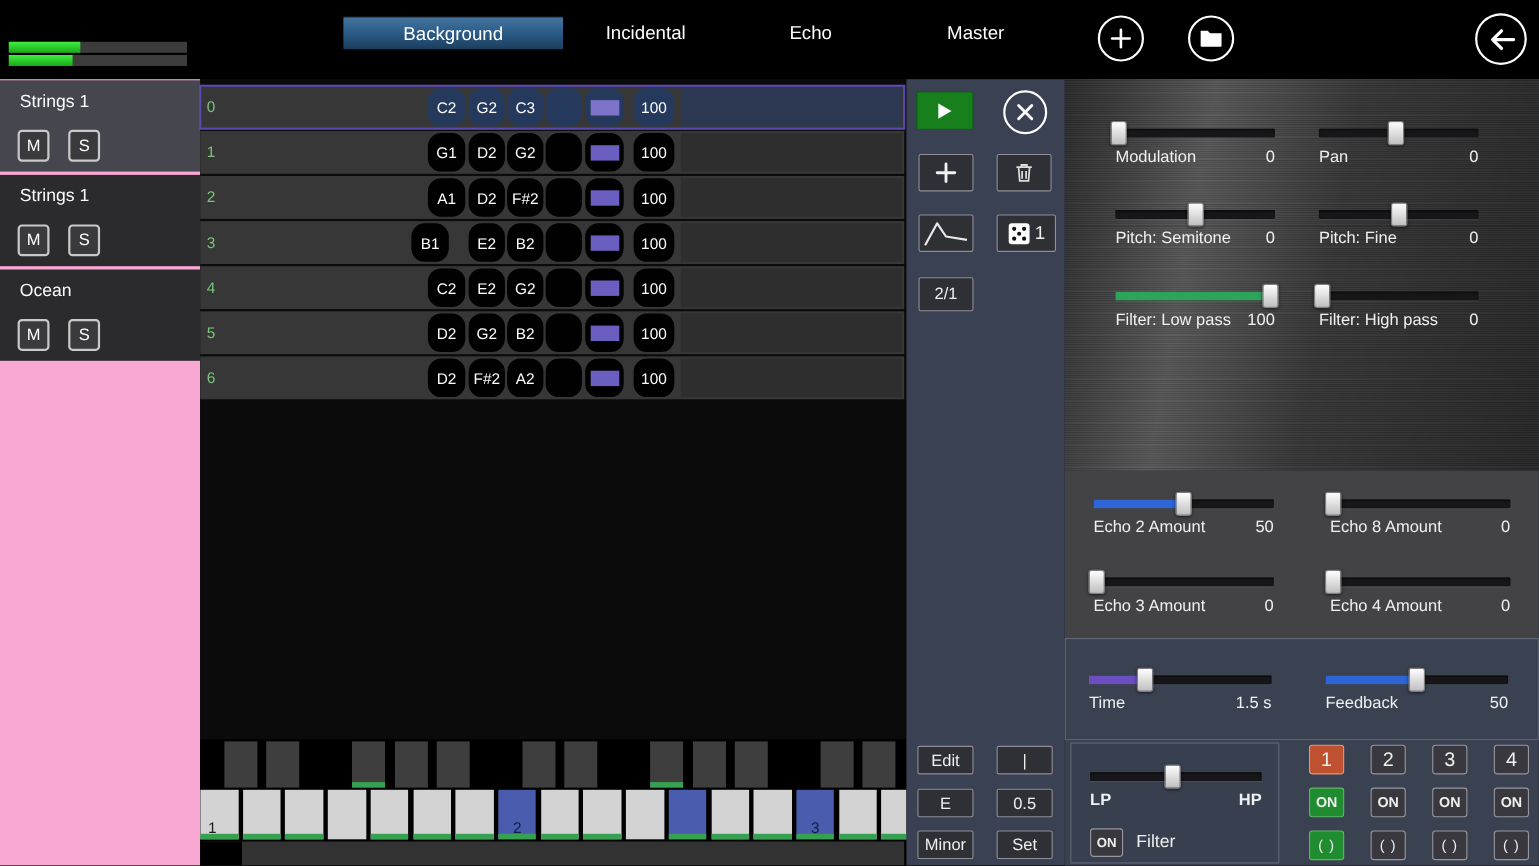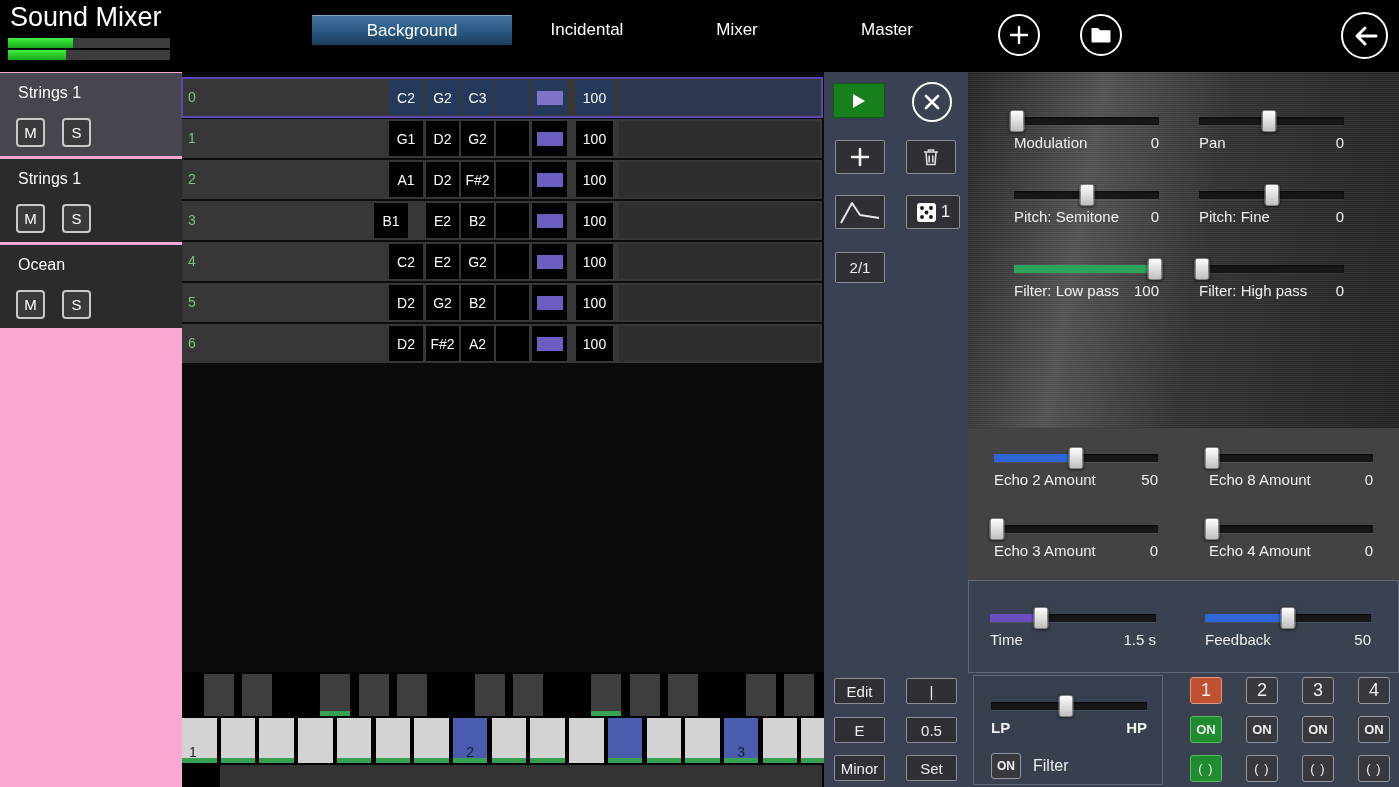--- a/index.html
+++ b/index.html
@@ -27,21 +27,21 @@
   .tname{position:absolute;left:18px;top:11px;font-size:16px;color:#fafafa;}
   .ms{position:absolute;left:16px;top:45px;display:flex;gap:17px;}
   .msbtn{width:29px;height:29px;background:#3a3a3e;border:2px solid #c9c9c9;border-radius:4px;color:#fff;font-size:15px;display:flex;align-items:center;justify-content:center;padding:0;box-sizing:border-box;}
 
   
   .main{position:absolute;left:182px;top:72px;width:642px;height:715px;background:#0b0b0b;}
   .grid{position:absolute;left:0;top:6px;width:640px;}
   .seqrow{position:relative;height:39px;margin-bottom:2px;background:#373737;}
   .seqrow.sel{outline:2px solid #5a49ac;outline-offset:-1px;}
   .idx{position:absolute;left:6px;top:11px;font-size:14px;color:#7cc47c;}
-  .cell{position:absolute;top:2px;height:35px;background:#010101;color:#fff;font-size:14px;display:flex;align-items:center;justify-content:center;box-sizing:border-box;}
+  .cell{position:absolute;top:2px;height:35px;background:#010101;color:#fff;font-size:14px;display:flex;align-items:center;justify-content:center;box-sizing:border-box;border-radius:12px;}
   .sel .cell{background:#24395c;}
   .tail{position:absolute;left:437px;right:2px;top:2px;bottom:2px;background:#2e2e2e;}
   .sel .tail{background:#2c3852;}
   .swatch{width:26px;height:14px;background:#6a5fc0;}
   .sel .swatch{background:#7d74c9;}
 
   
   .kb{position:absolute;left:0;top:600px;width:642px;height:115px;background:#000;overflow:hidden;}
   .wkey{position:absolute;top:46px;height:45px;background:#d3d3d3;}
   .wkey.sel{background:#4a5cae;}
@@ -101,33 +101,32 @@
   .fill{position:absolute;top:0;bottom:0;left:0;}
   .thumb{position:absolute;top:-7px;width:15px;height:22px;transform:translateX(-50%);background:linear-gradient(180deg,#fefefe,#bfbfbf);border:1px solid #808080;border-radius:3px;box-shadow:0 1px 3px rgba(0,0,0,.6);box-sizing:border-box;}
   .slrow{display:flex;justify-content:space-between;margin-top:9px;font-size:15px;color:#f0f0f0;}
 </style>
 </head>
 <body>
 
 <div id="root">
 
   <header class="topbar">
-    <div class="title">Sound Mixer</div>
     <div class="meters">
       <div class="meter">
           <div class="mfill" style="width: 40%;"></div>
         </div>
       <div class="meter">
           <div class="mfill" style="width: 36%;"></div>
         </div>
     </div>
     <nav class="tabbar">
         <div class="tab active">Background</div>
         <div class="tab">Incidental</div>
-        <div class="tab">Mixer</div>
+        <div class="tab">Echo</div>
         <div class="tab">Master</div>
       </nav>
     <button class="circ" style="left:998px">
       <svg width="22" height="22" viewBox="0 0 22 22">
           <path d="M11 3v16M3 11h16" stroke="#fff" stroke-width="2.4" stroke-linecap="round" fill="none"></path>
         </svg>
     </button>
     <button class="circ" style="left:1080px">
       <svg width="22" height="18" viewBox="0 0 22 18">
           <path d="M1.5 2 h6.5 l2 2.3 h10.5 v11.2 a1 1 0 0 1 -1 1 h-17 a1 1 0 0 1 -1 -1 z" fill="#fff"></path>

